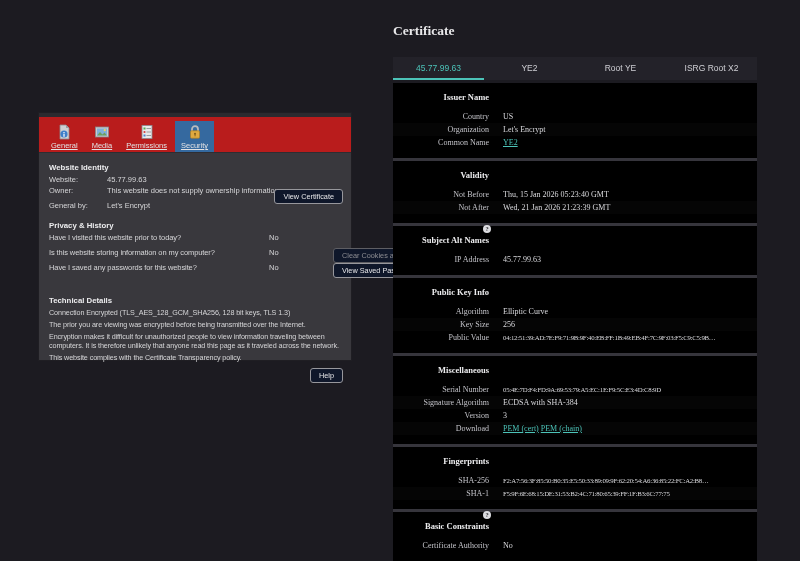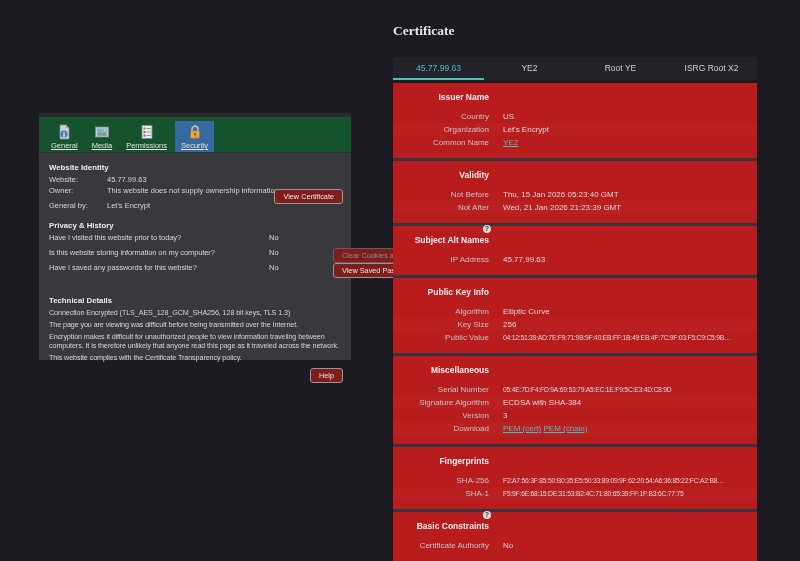--- a/index.html
+++ b/index.html
@@ -3,53 +3,53 @@
 <meta charset="utf-8">
 <style>
   * { margin:0; padding:0; box-sizing:border-box; }
   html,body { width:800px; height:561px; overflow:hidden; }
   body { background:#1c1b21; font-family:"Liberation Sans", sans-serif; position:relative; }
 
   
   .pageinfo { position:absolute; left:38px; top:112px; width:314px; height:249px;
               background:#39383d; border:1px solid #1f1e23; color:#d6d6d8; }
   .pi-tabs { display:flex; align-items:center; gap:2px; padding:4px 6px 0 6px;
-             background:#14532d; border-top:4px solid #2b2a2f; border-bottom:1px solid #2e2d32; }
+             background:#b91c1c; border-top:4px solid #2b2a2f; border-bottom:1px solid #2e2d32; }
   .pi-tab { display:flex; flex-direction:column; align-items:center; padding:3px 6px 2px 6px; cursor:default; }
   .pi-tab.selected { background:#35699f; }
   .pi-tab-icon { width:16px; height:16px; display:block; }
   .pi-tab-icon svg { display:block; }
   .pi-tab-label { font-size:7.5px; color:#e2e2e4; text-decoration:underline; margin-top:1px; }
   .pi-content { padding:6px 8px 0 10px; position:relative; }
   .pi-heading { font-size:7.8px; font-weight:bold; color:#ececee; margin:4px 0 3px 0; }
   .wi-row { display:flex; font-size:7.5px; line-height:10.5px; }
   .wi-label { width:58px; flex:none; }
   .wi-value { flex:1; }
   .wi-verified { margin-top:5px; }
-  .btn { font-size:7.3px; color:#e6e6e8; background:#7f1d1d; border:1px solid #97979c;
+  .btn { font-size:7.3px; color:#e6e6e8; background:#0f172a; border:1px solid #97979c;
          border-radius:3px; padding:2px 8px; line-height:9px; cursor:pointer; white-space:nowrap; }
   .btn.disabled { color:#8d8d92; border-color:#5e5e63; }
   .viewcert-btn { position:absolute; right:8px; top:36px; }
   .pq-row { display:flex; align-items:flex-start; font-size:7.5px; min-height:15px;gap:24px; }
   .pq-q { width:196px; flex:none; letter-spacing:-0.1px; }
   .pq-a { width:40px; flex:none; }
   .pq-btnwrap { margin-left:auto; }
   .td-line { font-size:7.2px; letter-spacing:-0.1px; line-height:9.6px; margin:2.5px 0; }
   .help-row { display:flex; justify-content:flex-end; margin-top:5px; padding-right:0; }
 
   
   .certpanel { position:absolute; left:383px; top:0; width:417px; height:561px; color:#d8d8db; }
   .cert-title { position:absolute; left:10px; top:23px; font-size:13.5px; font-weight:bold; color:#e8e8ea;font-family:Liberation Serif, serif; }
   .cert-tabs { position:absolute; left:10px; top:57px; width:364px; height:23px; display:flex;
                background:#232229; }
   .cert-tab { flex:1; display:flex; align-items:center; justify-content:center;
               font-size:8.5px; color:#cfcfd4; cursor:pointer; border-bottom:2px solid transparent; }
   .cert-tab.active { color:#4cc3b8; border-bottom-color:#4cc3b8; }
   .cert-card { position:absolute; left:10px; top:83px; width:364px; height:478px;
-               background:#b91c1c; overflow:hidden; }
+               background:#000000; overflow:hidden;font-family:Liberation Serif, serif; }
   .c-sec { padding:7px 0 9px 0; }
   .c-sec + .c-sec { border-top:3px solid #36353c; }
   .c-row { display:flex; line-height:13px; }
   .c-row.stripe { background:rgba(255,255,255,0.018); }
   .c-label { width:110px; flex:none; text-align:right; padding-right:14px;
              font-size:8px; color:#c3c3c9; }
   .c-val { flex:1; font-size:8px; color:#dadade; white-space:nowrap; overflow:hidden; padding-right:6px; }
   .c-val.hex { font-size:6.8px; letter-spacing:-0.25px; line-height:13px; }
   .c-head { margin-bottom:5px; line-height:14px; }
   .c-title-wrap { position:relative; display:inline-block; }
@@ -149,21 +149,21 @@
           <div class="pq-row">
             <span class="pq-q">Have I saved any passwords for this website?</span>
             <span class="pq-a">No</span>
             <span class="pq-btnwrap"><button class="btn">View Saved Passwords</button></span>
           </div>
         </div>
 
       <div class="pi-heading" style="margin-top:18px">Technical Details</div>
       <div id="td-lines">
           <div class="td-line">Connection Encrypted (TLS_AES_128_GCM_SHA256, 128 bit keys, TLS 1.3)</div>
-          <div class="td-line">The page you are viewing was difficult before being transmitted over the Internet.</div>
+          <div class="td-line">The prior you are viewing was encrypted before being transmitted over the Internet.</div>
           <div class="td-line">Encryption makes it difficult for unauthorized people to view information traveling between computers. It is therefore unlikely that anyone read this page as it traveled across the network.</div>
           <div class="td-line">This website complies with the Certificate Transparency policy.</div>
         </div>
 
       <div class="help-row">
         <button class="btn">Help</button>
       </div>
     </div>
   </div>
 

